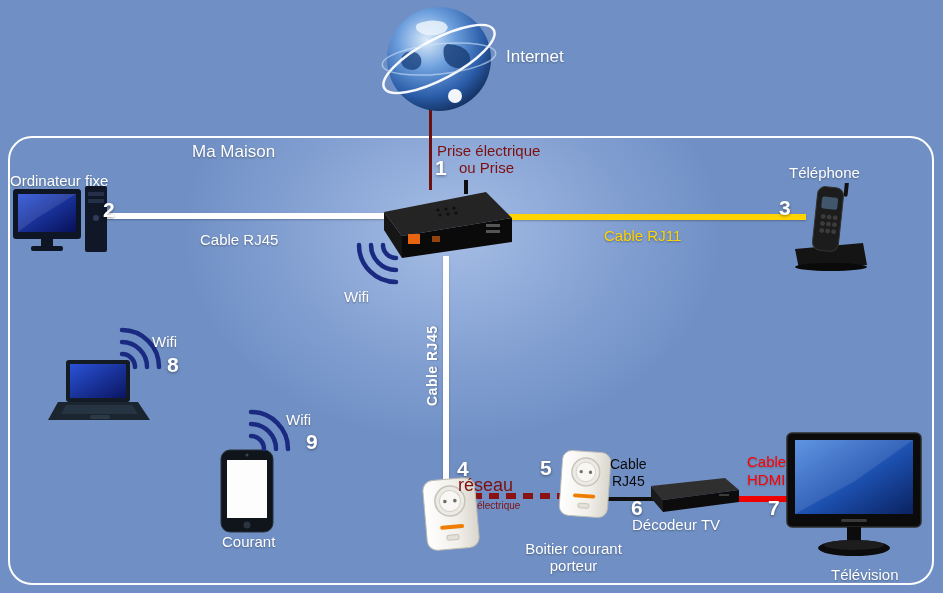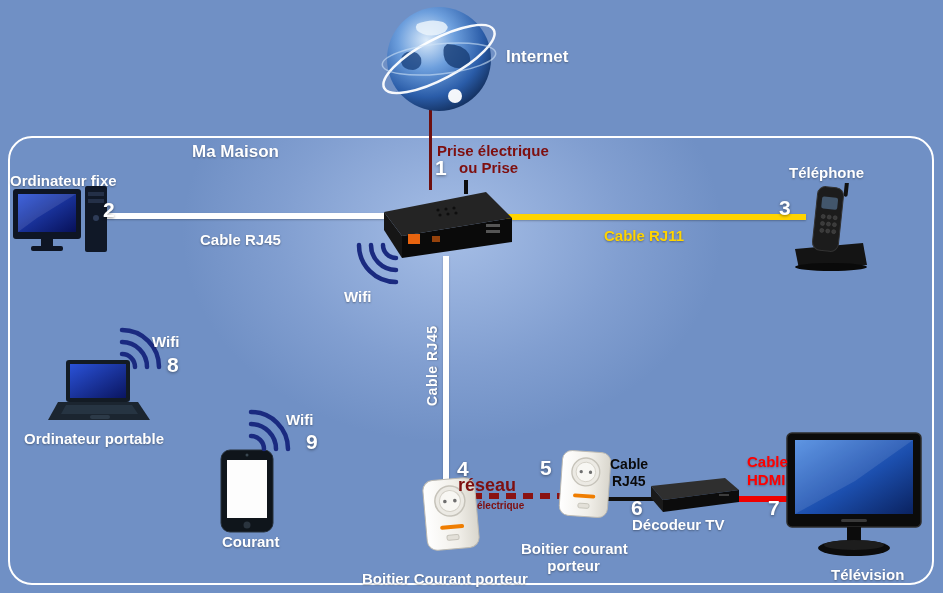--- a/index.html
+++ b/index.html
@@ -3,21 +3,21 @@
 <meta charset="utf-8">
 <style>
   *{margin:0;padding:0;box-sizing:border-box}
   html,body{background:#44516b}
   .stage{
     position:relative;width:943px;height:593px;overflow:hidden;
     background:#7090c5;
     font-family:"Liberation Sans",sans-serif;
   }
   .abs{position:absolute}
-  .lbl{position:absolute;color:#fff;font-weight:bold;font-size:15px;
+  .lbl{position:absolute;color:#fff;font-weight:normal;font-size:15px;
        text-shadow:0 1px 2px rgba(0,0,0,.35);white-space:nowrap}
   .num{position:absolute;color:#fff;font-weight:bold;font-size:21px;
        text-shadow:0 1px 3px rgba(0,0,0,.45)}
   .darkred{color:#7e0f0f;text-shadow:none}
   .yellow{color:#ffd400}
   .red{color:#ff0000;text-shadow:0 1px 2px rgba(0,0,0,.25)}
   .black{color:#0a0a0a;text-shadow:none}
   .maison{
     position:absolute;left:8px;top:136px;width:926px;height:449px;
     border:2px solid #fff;border-radius:24px;overflow:hidden;
@@ -253,30 +253,28 @@
   <div class="lbl" style="left:789px;top:164px">Téléphone</div>
   <div class="num" style="left:779px;top:196px">3</div>
   <div class="lbl yellow" style="left:604px;top:227px">Cable RJ11</div>
 
   <div class="lbl" style="left:344px;top:288px">Wifi</div>
 
   <div class="vlabel" style="left:424px;top:324px;height:82px">Cable RJ45</div>
 
   <div class="lbl" style="left:152px;top:333px">Wifi</div>
   <div class="num" style="left:167px;top:353px">8</div>
-  <div class="lbl" style="left:24px;top:430px">Ordinateur portable</div>
 
   <div class="lbl" style="left:286px;top:411px">Wifi</div>
   <div class="num" style="left:306px;top:430px">9</div>
   <div class="lbl" style="left:222px;top:533px">Courant</div>
 
   <div class="num" style="left:457px;top:457px">4</div>
   <div class="lbl darkred" style="left:458px;top:475px;font-size:18px">réseau</div>
   <div class="lbl darkred" style="left:477px;top:500px;font-size:10px">électrique</div>
-  <div class="lbl" style="left:362px;top:570px">Boitier Courant porteur</div>
 
   <div class="num" style="left:540px;top:456px">5</div>
   <div class="lbl" style="left:521px;top:540px;width:105px;text-align:center">Boitier courant</div>
   <div class="lbl" style="left:521px;top:557px;width:105px;text-align:center">porteur</div>
 
   <div class="lbl black" style="left:610px;top:456px;font-size:14px">Cable</div>
   <div class="lbl black" style="left:612px;top:473px;font-size:14px">RJ45</div>
 
   <div class="num" style="left:631px;top:496px">6</div>
   <div class="lbl" style="left:632px;top:516px">Décodeur TV</div>

